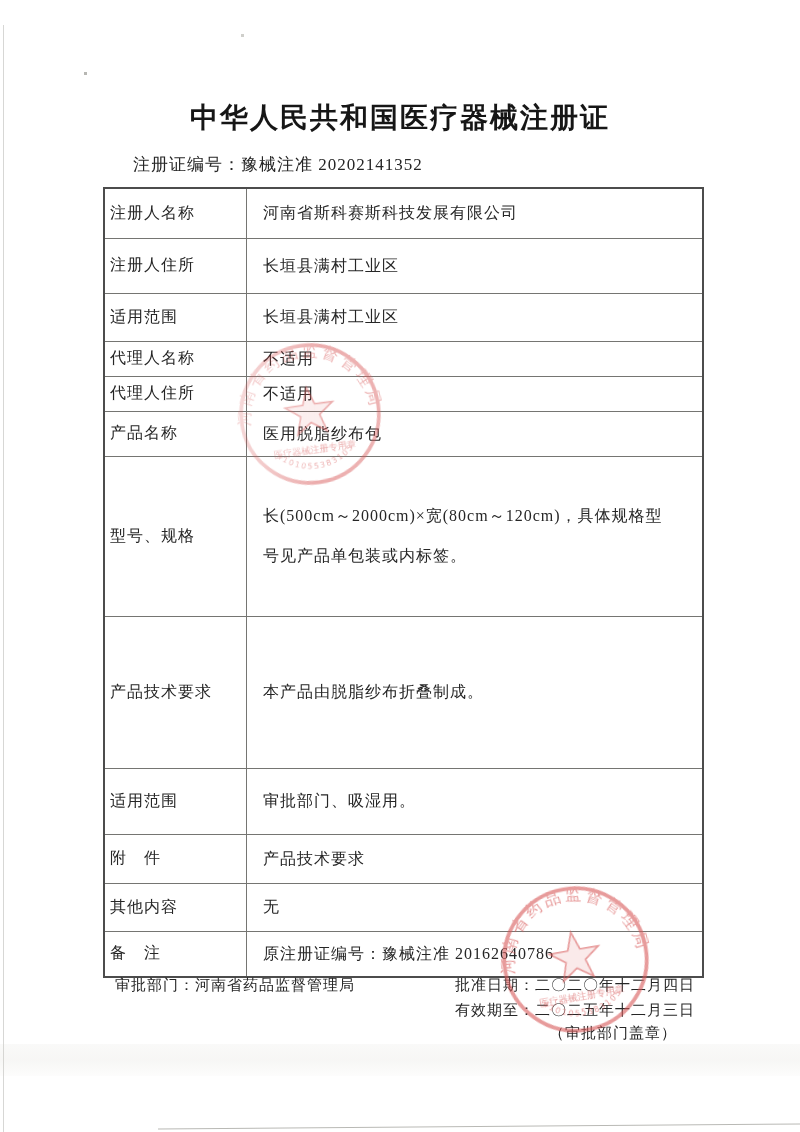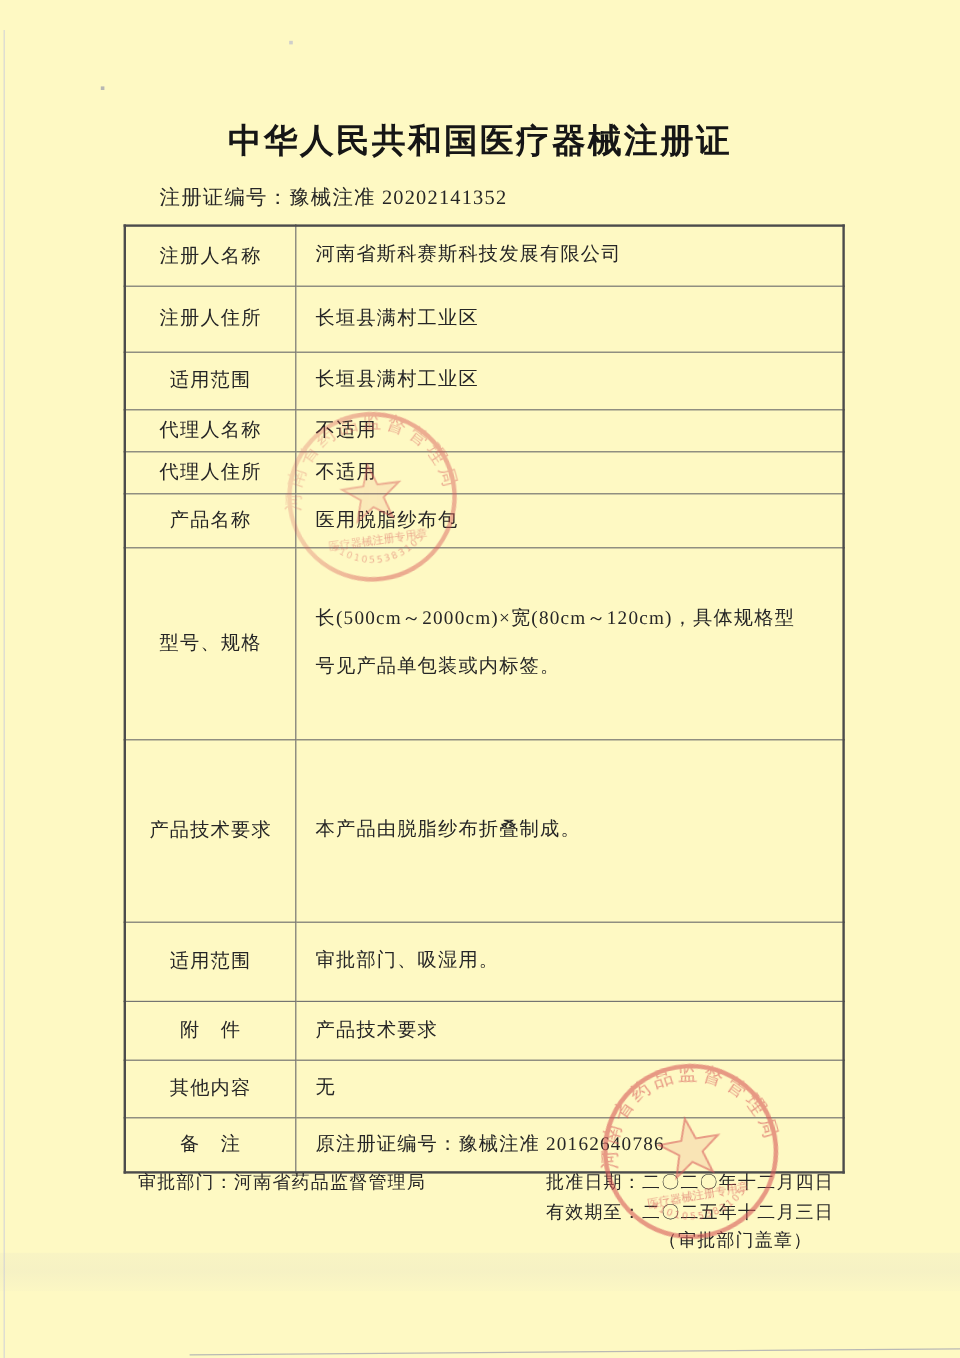--- a/index.html
+++ b/index.html
@@ -1,20 +1,20 @@
 <!DOCTYPE html>
 <html><head>
 <meta charset="utf-8">
 <style>
   html,body{margin:0;padding:0;background:#e9e9e9;}
   .page{
     position:relative;
     width:800px;height:1132px;
     margin:0 auto;
-    background:#fef9c3;
+    background:#ffffff;
     overflow:hidden;
     font-family:"Liberation Serif","DejaVu Serif",serif;
     color:#2b2b2b;
   }
   
   .scan-edge-left{position:absolute;left:3px;top:25px;width:1px;height:1107px;background:#d7d7d5;}
   .scan-edge-bottom{position:absolute;left:158px;top:1126px;width:645px;height:1px;background:#b9b9b5;transform:rotate(-0.45deg);}
   .scan-dot-1{position:absolute;left:84px;top:72px;width:3px;height:3px;background:#b7b7b3;}
   .scan-dot-2{position:absolute;left:241px;top:34px;width:3px;height:3px;background:#cfcfcb;}
   .scan-band{position:absolute;left:0;top:1044px;width:800px;height:32px;background:linear-gradient(180deg,rgba(210,208,200,0.12),rgba(210,208,200,0.18),rgba(210,208,200,0.05));}
@@ -34,21 +34,21 @@
     width:601px;table-layout:fixed;
     border-collapse:collapse;
     border:2px solid #4c4c4c;
   }
   table.cert td{
     border:1px solid #757572;
     vertical-align:middle;
     font-size:16px;letter-spacing:1px;
     color:#262626;
   }
-  td.lbl{width:131px;text-align:center;padding:0 5px;}
+  td.lbl{width:131px;padding:0 5px;}
   td.val{padding:2px 30px 2px 16px;line-height:40px;word-break:break-word;}
   tr.r1{height:50px} tr.r2{height:55px} tr.r3{height:48px}
   tr.r4{height:35px} tr.r5{height:35px} tr.r6{height:45px}
   tr.r7{height:160px} tr.r8{height:152px} tr.r9{height:66px}
   tr.r10{height:49px} tr.r11{height:48px} tr.r12{height:38px}
   tr.r4 td.val, tr.r5 td.val{line-height:20px;}
 
   .footer-line{position:absolute;font-size:15px;letter-spacing:1px;color:#262626;}
   .f-dept{left:115px;top:976px;}
   .f-date{left:455px;top:976px;}

